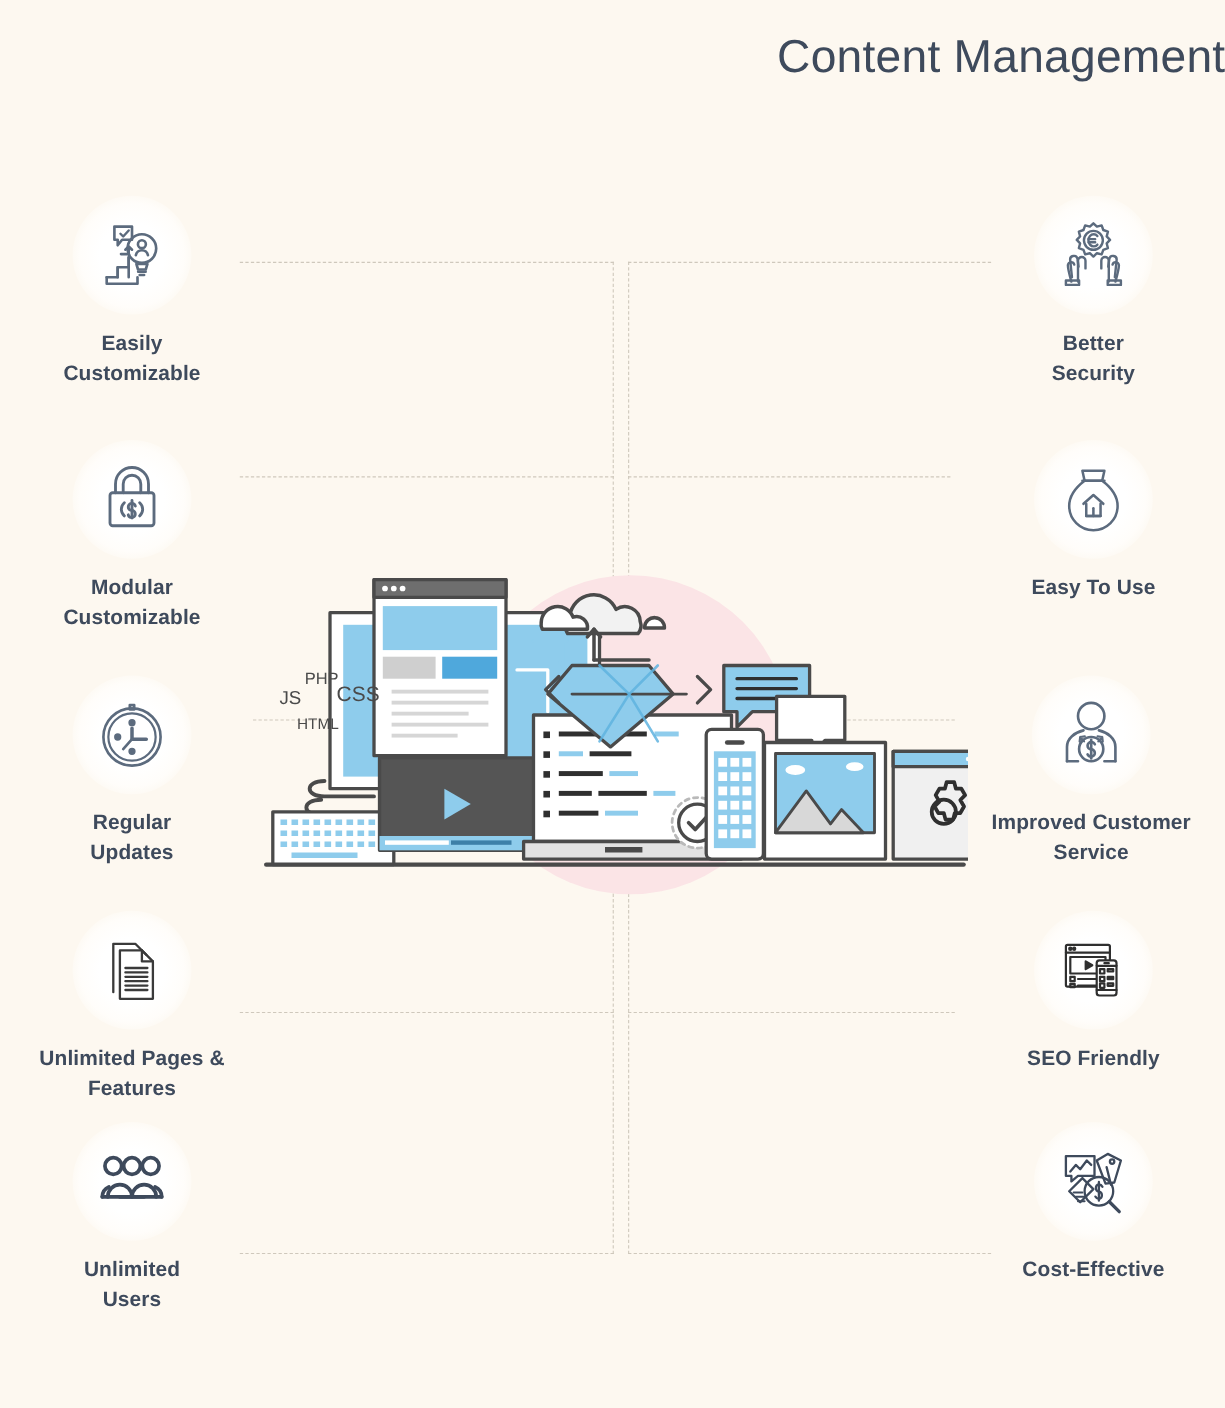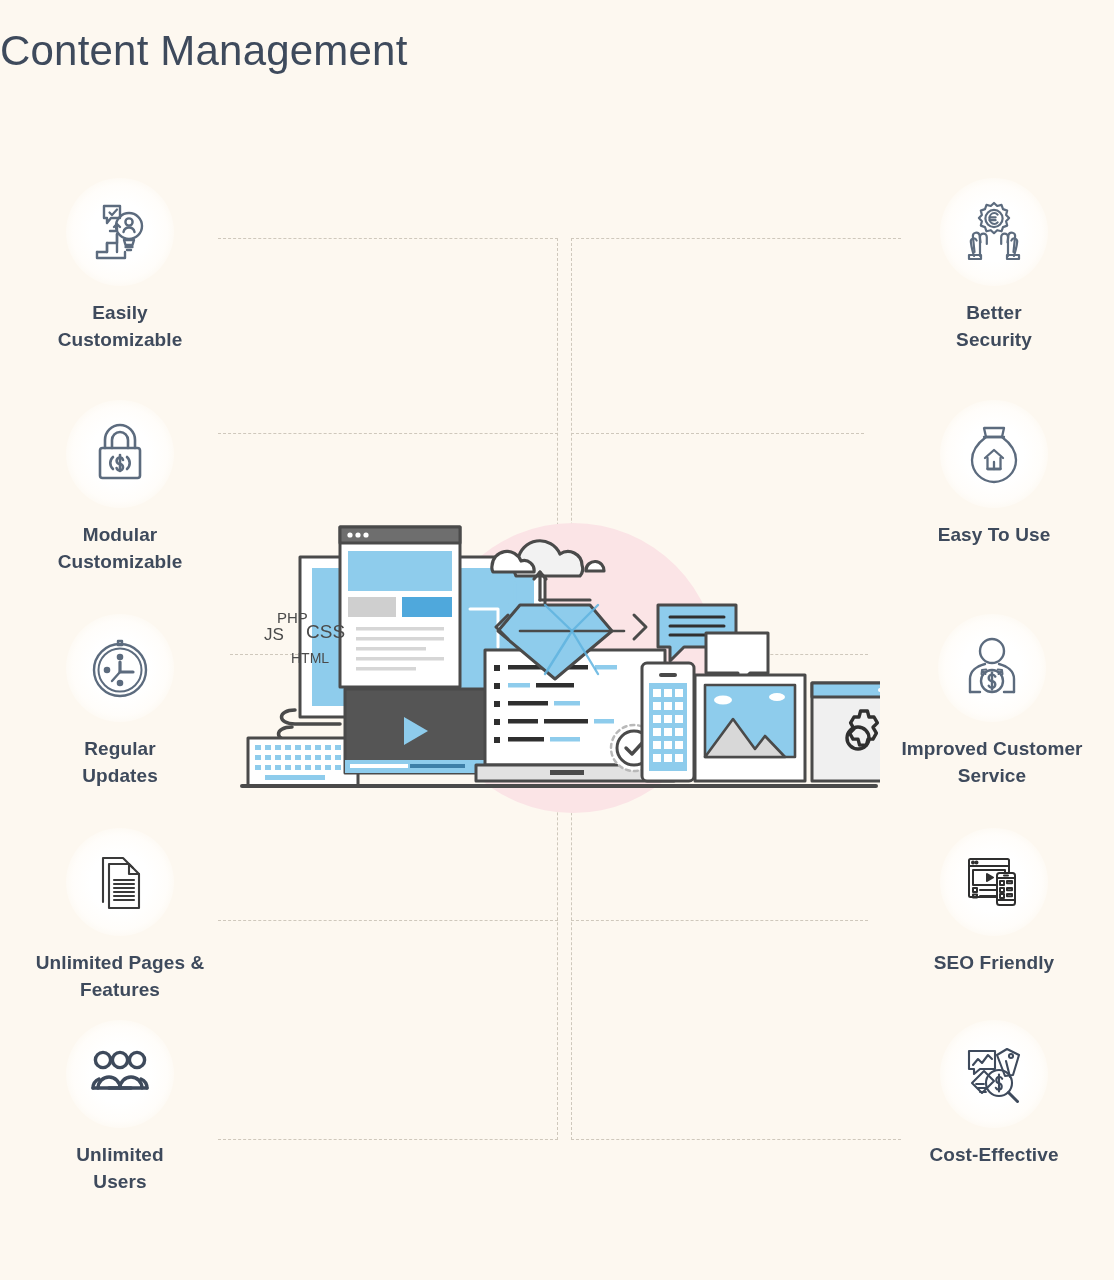--- a/index.html
+++ b/index.html
@@ -7,21 +7,21 @@
     width: 1114px; height: 1280px;
     background: #FDF8F0;
     font-family: "Liberation Sans", sans-serif;
     overflow: hidden;
   }
   #page { position: relative; width: 1114px; height: 1280px; background: #FDF8F0; }
 
   
   .title {
     position: absolute; left: 0; top: 26px; width: 1114px;
-    text-align: left;
+    text-align: right;
     font-size: 42px; line-height: 1.18; font-weight: 400;
     letter-spacing: .2px;
     color: #3E4A5C;
   }
   .title .l2 { display: block; }
 
   
   .dash-h {
     position: absolute; height: 0;
     border-top: 1.5px dashed #CFC8BC;
@@ -480,19 +480,19 @@
         </g>
         <g stroke="#2F2F2F" stroke-width="3.4" fill="none">
           <path d="M618 204 l5 0 1.6 -6 6.8 0 1.6 6 5 0 3.4 5.9 -4.4 4.4 3.4 5.9 -3.4 5.9 -5 0 -1.6 6 -6.8 0 -1.6 -6 -5 0 -3.4 -5.9 4.4 -4.4 -3.4 -5.9 z" transform="translate(-4,8) scale(1)"></path>
           <circle cx="618" cy="233" r="11"></circle>
         </g>
 
         <path d="M2 281 h634" stroke="#4A4A4A" stroke-width="4" fill="none"></path>
       </g>
     </svg>
 
-    <span class="codeword" style="left:24px; top:120px; font-size:17px;">JS</span>
+    <span class="codeword" style="left:14px; top:120px; font-size:17px;">JS</span>
     <span class="codeword" style="left:37px; top:104px; font-size:15px;">PHP</span>
     <span class="codeword" style="left:66px; top:116px; font-size:19px;">CSS</span>
-    <span class="codeword" style="left:30px; top:145px; font-size:14px;margin-left:21px;">HTML</span>
+    <span class="codeword" style="left:30px; top:145px; font-size:14px;">HTML</span>
   </div>
 
 </div>
 
 </body></html>

